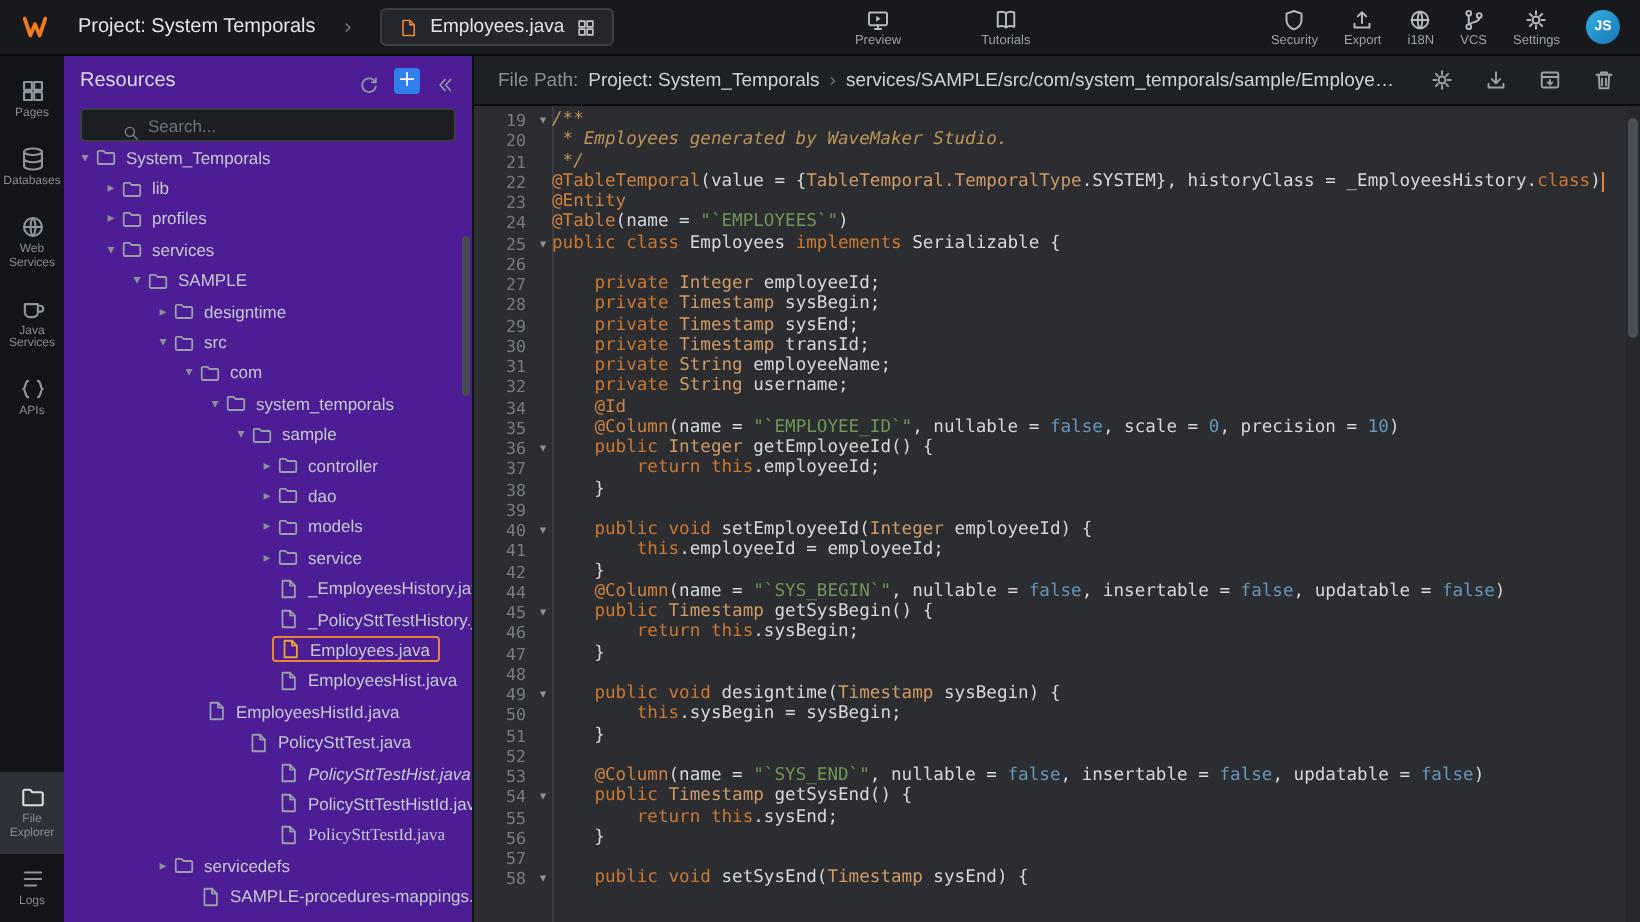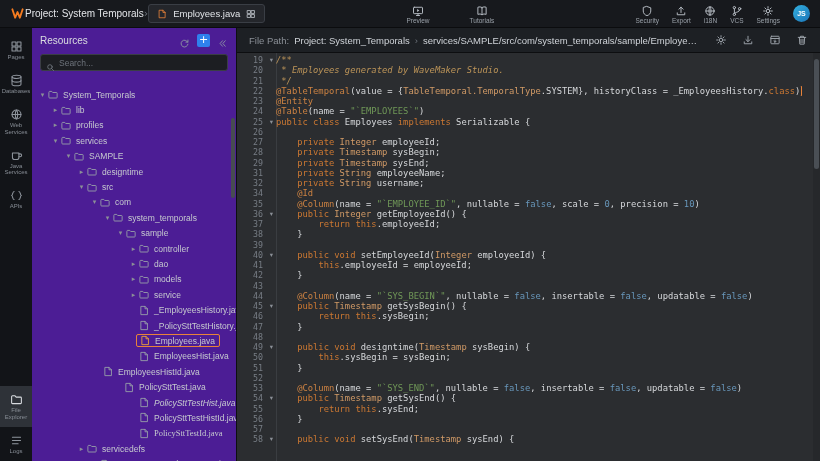--- a/index.html
+++ b/index.html
@@ -2,21 +2,21 @@
 <html><head>
 <meta charset="utf-8">
 <style>
   *{box-sizing:border-box;margin:0;padding:0}
   html,body{width:820px;height:461px;overflow:hidden;background:#101114}
   body{font-family:"Liberation Sans","DejaVu Sans",sans-serif}
   .app{width:820px;height:461px;display:flex;flex-direction:column;background:#2b2d30;overflow:hidden}
 
   
   .topbar{height:28px;flex:none;background:#17191d;border-bottom:1px solid #0b0c0e;display:flex;align-items:center;justify-content:space-between;padding:0 10px;color:#d5d8db}
-  .tb-left{display:flex;align-items:center;gap:0}
+  .tb-left{display:flex;align-items:center;gap:14px}
   .logo{width:15px;height:15px;display:block}
   .logo svg{width:15px;height:15px}
   .project{font-size:10px;color:#e3e5e8;white-space:nowrap;cursor:pointer}
   .chev{color:#6f757d;font-size:11px;font-family:"DejaVu Sans",sans-serif}
   .file-tab{display:flex;align-items:center;gap:6px;background:#24262b;border:1px solid #3a3e45;border-radius:3px;padding:3px 8px;font-size:9.5px;color:#dfe2e6;cursor:pointer}
   .ficon{width:10px;height:10px;color:#e8833a;display:block}
   .ficon svg{width:10px;height:10px}
   .gicon{width:10px;height:10px;color:#c3c8ce;display:block;cursor:pointer}
   .gicon svg{width:10px;height:10px}
   .tb-center{display:flex;gap:40px}
@@ -41,21 +41,21 @@
   .ricon svg{width:13px;height:13px}
   .rlabel{font-size:6px;line-height:1.15;text-align:center;color:#878d95}
 
   
   .resources{width:205px;flex:none;background:#4c1d95;border-right:1px solid #0e0f11;display:flex;flex-direction:column;position:relative}
   .res-header{height:24px;flex:none;display:flex;align-items:center;padding:0 8px;gap:7px}
   .res-title{font-size:10px;color:#dadde0;flex:1}
   .res-ic{width:11px;height:11px;color:#8d97a3;display:block;cursor:pointer}
   .res-ic svg{width:11px;height:11px}
   .plusbtn{width:13px;height:13px;background:#2f80ed;color:#fff;border-radius:2px;font-size:11px;line-height:11px;text-align:center;cursor:pointer;font-family:"DejaVu Sans",sans-serif}
-  .search{margin:2px 8px 16px;height:17px;flex:none;background:#1c1e22;border:1px solid #3a3e45;border-radius:3px;display:flex;align-items:center;padding:0 5px;gap:4px}
+  .search{margin:2px 8px 0;height:17px;flex:none;background:#1c1e22;border:1px solid #3a3e45;border-radius:3px;display:flex;align-items:center;padding:0 20px;gap:4px}
   .s-ic{width:9px;height:9px;color:#7b828b;display:block}
   .s-ic svg{width:9px;height:9px}
   .search input{flex:1;min-width:0;background:transparent;border:none;outline:none;color:#c8ccd1;font-size:8.5px;font-family:inherit}
   .search input::placeholder{color:#6d737b}
   .tree{flex:1;overflow:hidden;font-size:8.5px;color:#c6cacf}
   .trow{display:flex;align-items:center;height:15.4px;cursor:pointer;white-space:nowrap}
   .tarrow{width:9px;flex:none;text-align:center;color:#8b9097;font-size:7px;font-family:"DejaVu Sans",sans-serif}
   .selwrap{display:inline-flex;align-items:center}
   .ticon-f{width:12px;height:11px;flex:none;color:#98a0a8;margin-right:4px;display:block}
   .ticon-f svg{width:12px;height:11px}
@@ -567,20 +567,25 @@
             <span class="lnum">28</span>
             <span class="fold"></span>
             <span class="ctext"><span class="tk-d">    </span><span class="tk-k">private</span><span class="tk-d"> </span><span class="tk-t">Timestamp</span><span class="tk-d"> sysBegin;</span></span>
           </div>
           <div class="cline">
             <span class="lnum">29</span>
             <span class="fold"></span>
             <span class="ctext"><span class="tk-d">    </span><span class="tk-k">private</span><span class="tk-d"> </span><span class="tk-t">Timestamp</span><span class="tk-d"> sysEnd;</span></span>
           </div>
           <div class="cline">
+            <span class="lnum">30</span>
+            <span class="fold"></span>
+            <span class="ctext"><span class="tk-d">    </span><span class="tk-k">private</span><span class="tk-d"> </span><span class="tk-t">Timestamp</span><span class="tk-d"> transId;</span></span>
+          </div>
+          <div class="cline">
             <span class="lnum">31</span>
             <span class="fold"></span>
             <span class="ctext"><span class="tk-d">    </span><span class="tk-k">private</span><span class="tk-d"> </span><span class="tk-t">String</span><span class="tk-d"> employeeName;</span></span>
           </div>
           <div class="cline">
             <span class="lnum">32</span>
             <span class="fold"></span>
             <span class="ctext"><span class="tk-d">    </span><span class="tk-k">private</span><span class="tk-d"> </span><span class="tk-t">String</span><span class="tk-d"> username;</span></span>
           </div>
           <div class="cline">
@@ -620,25 +625,20 @@
           </div>
           <div class="cline">
             <span class="lnum">41</span>
             <span class="fold"></span>
             <span class="ctext"><span class="tk-d">        </span><span class="tk-k">this</span><span class="tk-d">.employeeId = employeeId;</span></span>
           </div>
           <div class="cline">
             <span class="lnum">42</span>
             <span class="fold"></span>
             <span class="ctext"><span class="tk-d">    }</span></span>
-          </div>
-          <div class="cline">
-            <span class="lnum">43</span>
-            <span class="fold"></span>
-            <span class="ctext"></span>
           </div>
           <div class="cline">
             <span class="lnum">44</span>
             <span class="fold"></span>
             <span class="ctext"><span class="tk-d">    </span><span class="tk-a">@Column</span><span class="tk-d">(name = </span><span class="tk-s">"`SYS_BEGIN`"</span><span class="tk-d">, nullable = </span><span class="tk-n">false</span><span class="tk-d">, insertable = </span><span class="tk-n">false</span><span class="tk-d">, updatable = </span><span class="tk-n">false</span><span class="tk-d">)</span></span>
           </div>
           <div class="cline">
             <span class="lnum">45</span>
             <span class="fold">▾</span>
             <span class="ctext"><span class="tk-d">    </span><span class="tk-k">public</span><span class="tk-d"> </span><span class="tk-t">Timestamp</span><span class="tk-d"> getSysBegin() {</span></span>

